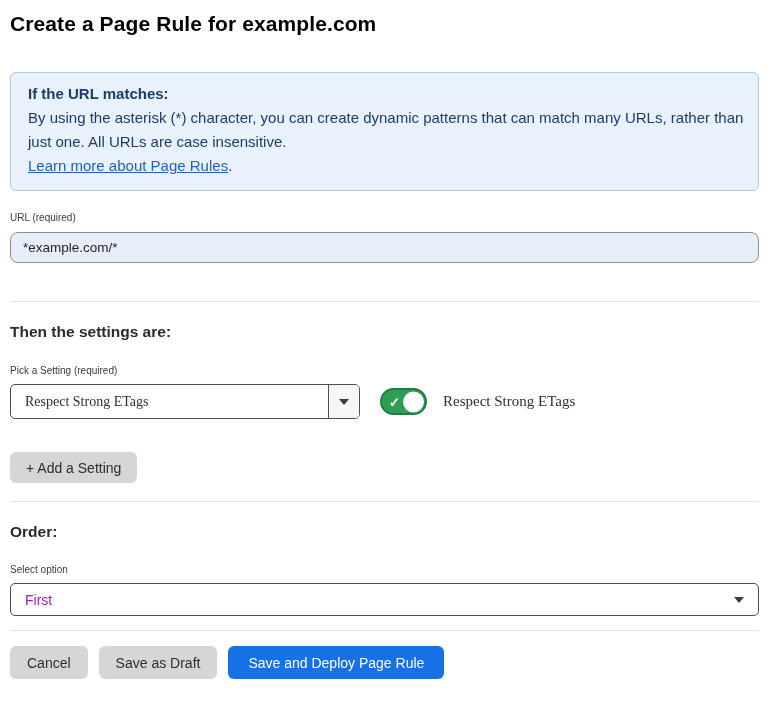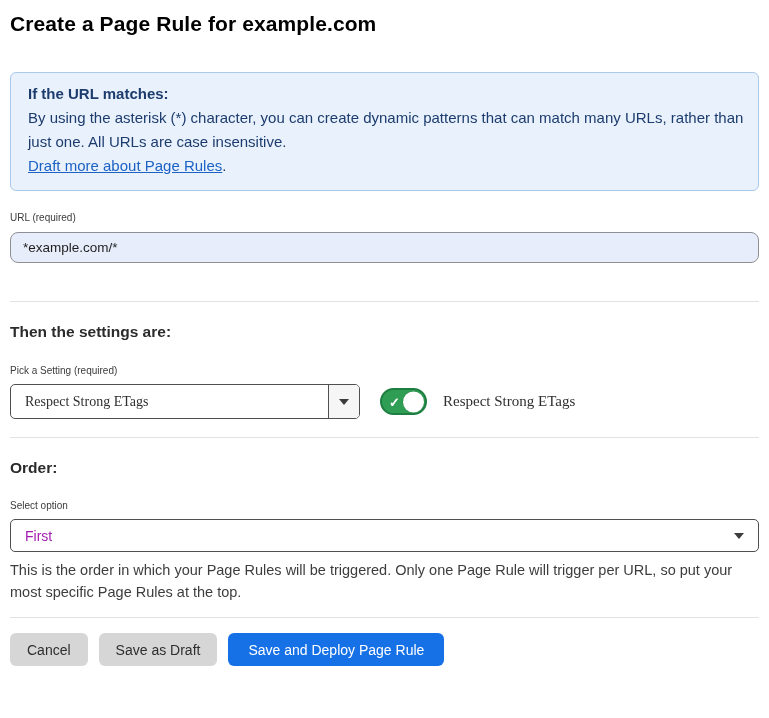--- a/index.html
+++ b/index.html
@@ -222,21 +222,21 @@
 </head>
 <body>
 
 <div class="container">
 
   <h1 class="page-title">Create a Page Rule for example.com</h1>
 
   <div class="info-box">
     <div class="info-heading">If the URL matches:</div>
     <p class="info-body">By using the asterisk (*) character, you can create dynamic patterns that can match many URLs, rather than just one. All URLs are case insensitive.</p>
-    <div><a class="info-link">Draft more about Page Rules</a><span>.</span></div>
+    <div><a class="info-link">Learn more about Page Rules</a><span>.</span></div>
   </div>
 
   <div class="field-label">URL (required)</div>
   <input class="url-input" type="text" value="*example.com/*" style="">
 
   <hr class="divider divider-1">
 
   <div class="section-heading">Then the settings are:</div>
 
   <div class="field-label pick-label">Pick a Setting (required)</div>
@@ -249,33 +249,33 @@
       </div>
     </div>
 
     <div class="toggle">
       <span class="check-icon">✓</span>
       <span class="knob"></span>
     </div>
     <span class="toggle-label">Respect Strong ETags</span>
   </div>
 
+  <button class="add-setting-btn">+ Add a Setting</button>
 
   <hr class="divider divider-2">
 
   <div class="section-heading">Order:</div>
 
   <div class="field-label order-label">Select option</div>
 
   <div class="order-select">
     <span>First</span>
     <span class="caret-down"></span>
   </div>
 
-  <p class="help-text">This is the order in which your Page Rules will be triggered. Only one Page Rule will trigger per URL, so put your most specific Page Rules at the top.</p>
 
   <hr class="divider divider-3">
 
   <div class="actions-row">
     <button class="btn btn-gray">Cancel</button>
     <button class="btn btn-gray">Save as Draft</button>
     <button class="btn btn-primary">Save and Deploy Page Rule</button>
   </div>
 
 </div>

